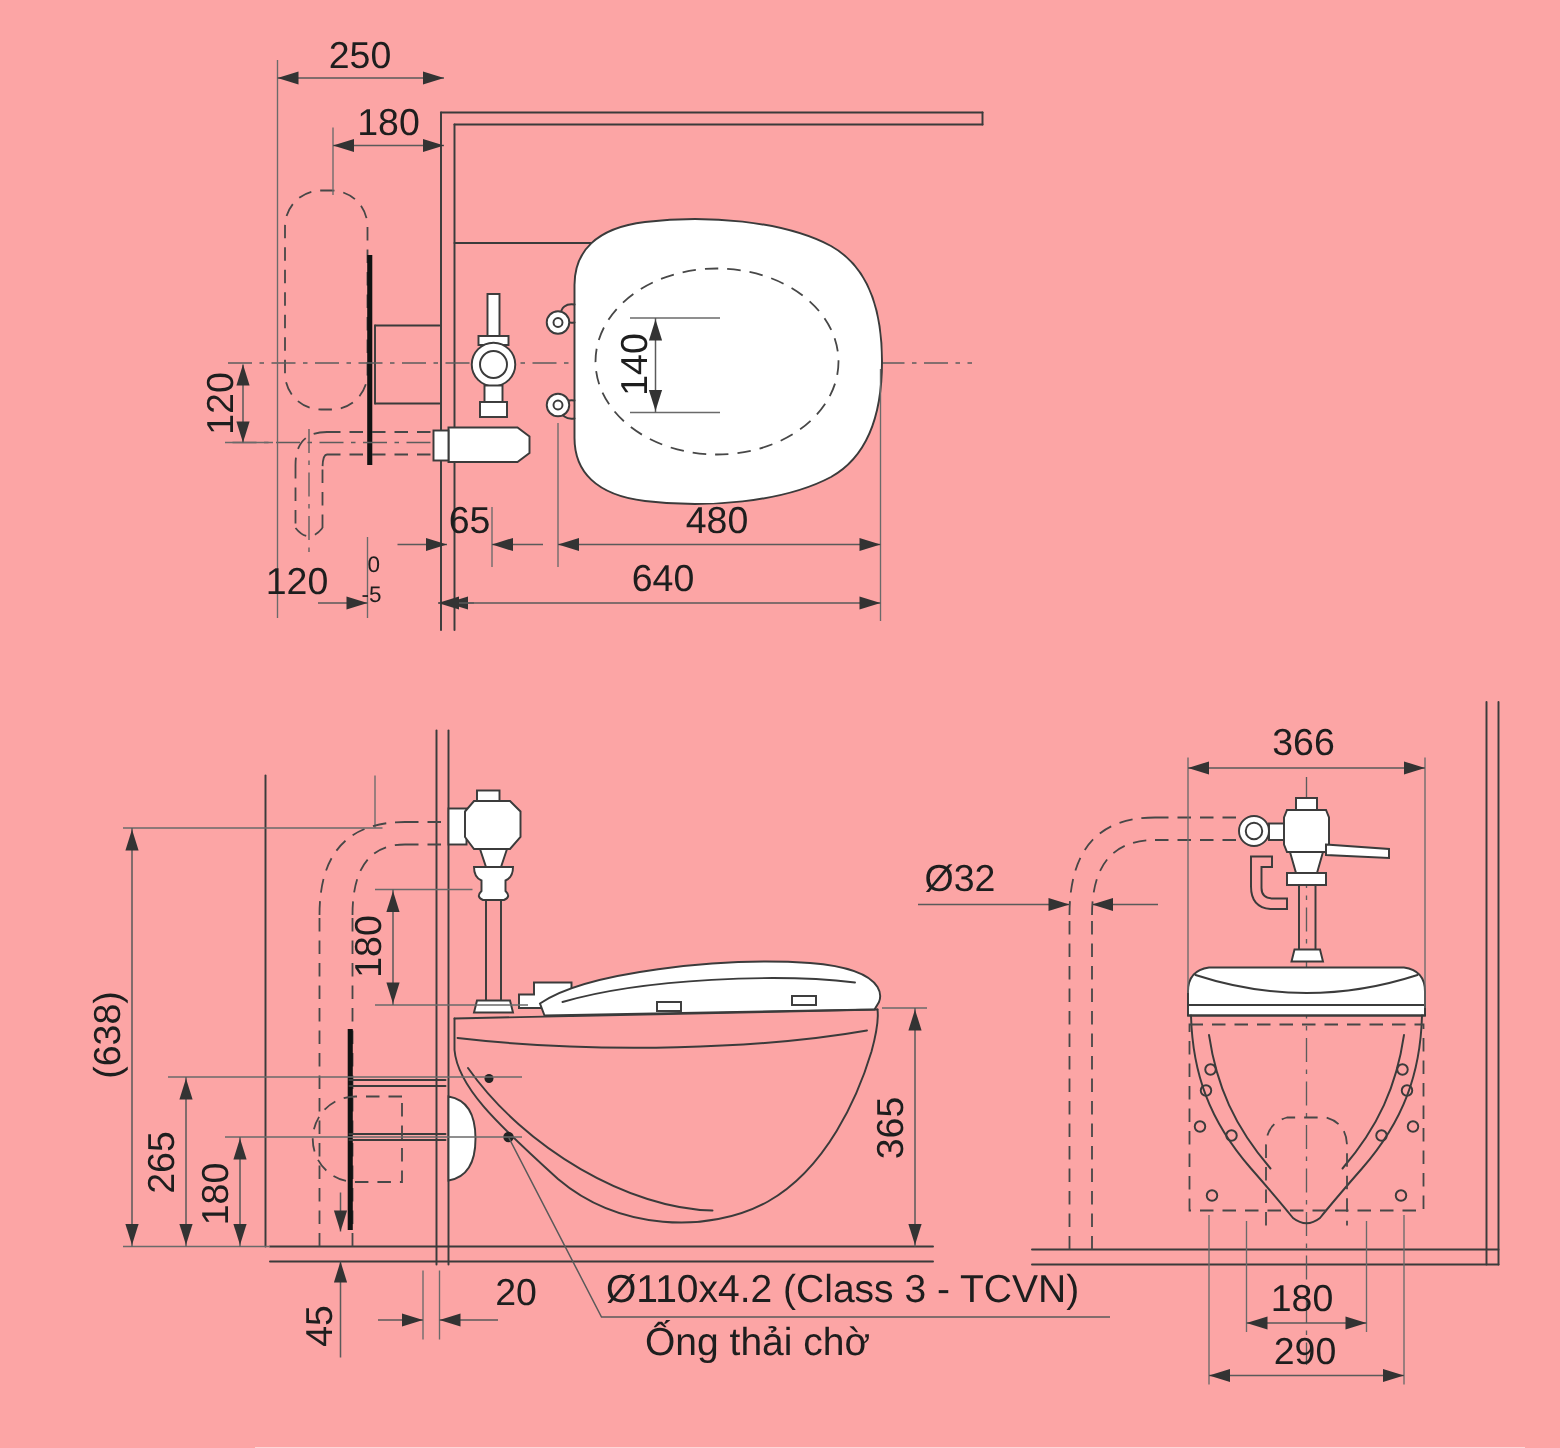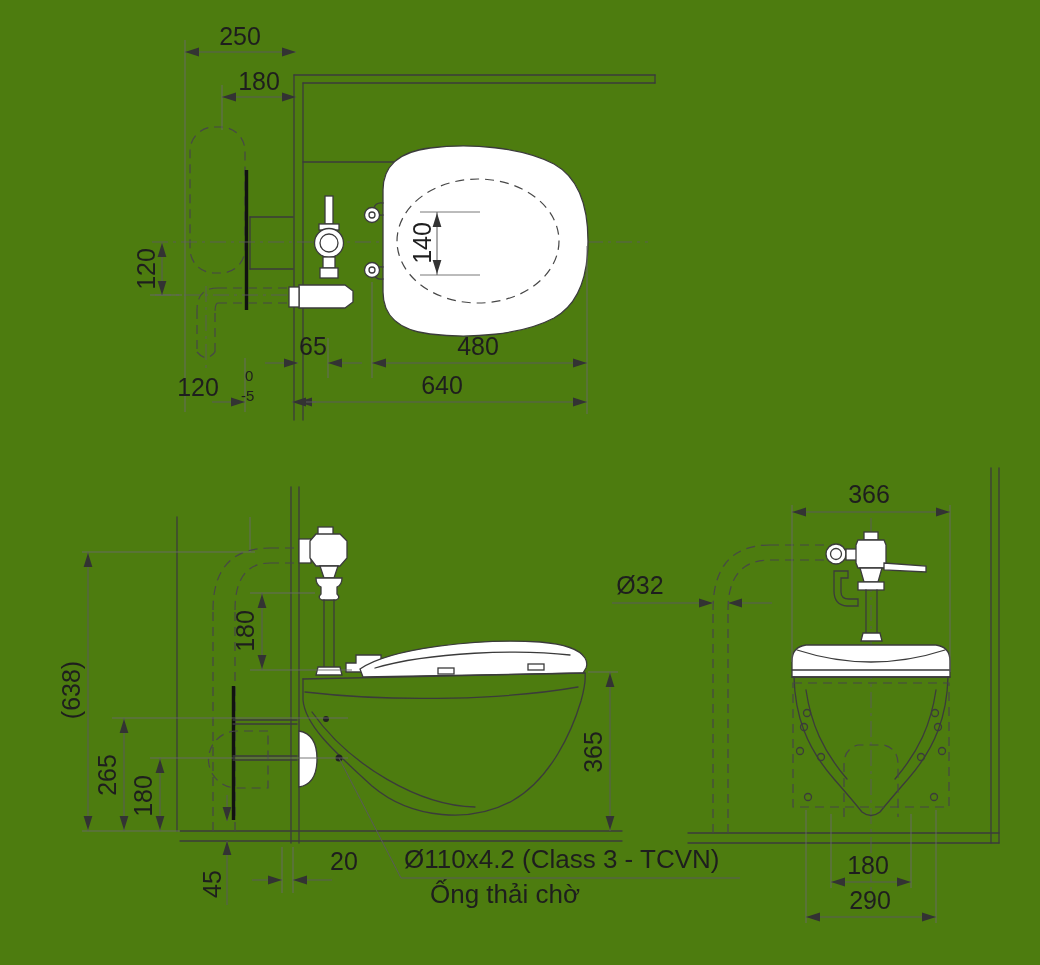--- a/index.html
+++ b/index.html
@@ -1,16 +1,16 @@
 <!DOCTYPE html>
 <html><head>
 <meta charset="utf-8">
 <style>
   html,body{margin:0;padding:0;background:#ffffff;}
-  .stage{width:1040px;height:965px;position:relative;background:#4d7c0f;overflow:hidden;}
+  .stage{width:1040px;height:965px;position:relative;background:#fca5a5;overflow:hidden;}
   svg{display:block;}
   text{font-family:"Liberation Sans","DejaVu Sans",sans-serif;fill:#1e1e1e;}
   .dim{font-size:25px;}
   .dim-sm{font-size:15px;}
   .note{font-size:26px;}
   .obj{stroke:#3b3b3b;stroke-width:1.3;fill:none;stroke-linecap:round;}
   .objf{stroke:#3b3b3b;stroke-width:1.3;fill:#ffffff;}
   .thick{stroke:#111;stroke-width:3.4;fill:none;}
   .dimln{stroke:#5a5a5a;stroke-width:1;fill:none;}
   .extln{stroke:#6a6a6a;stroke-width:0.9;fill:none;}

